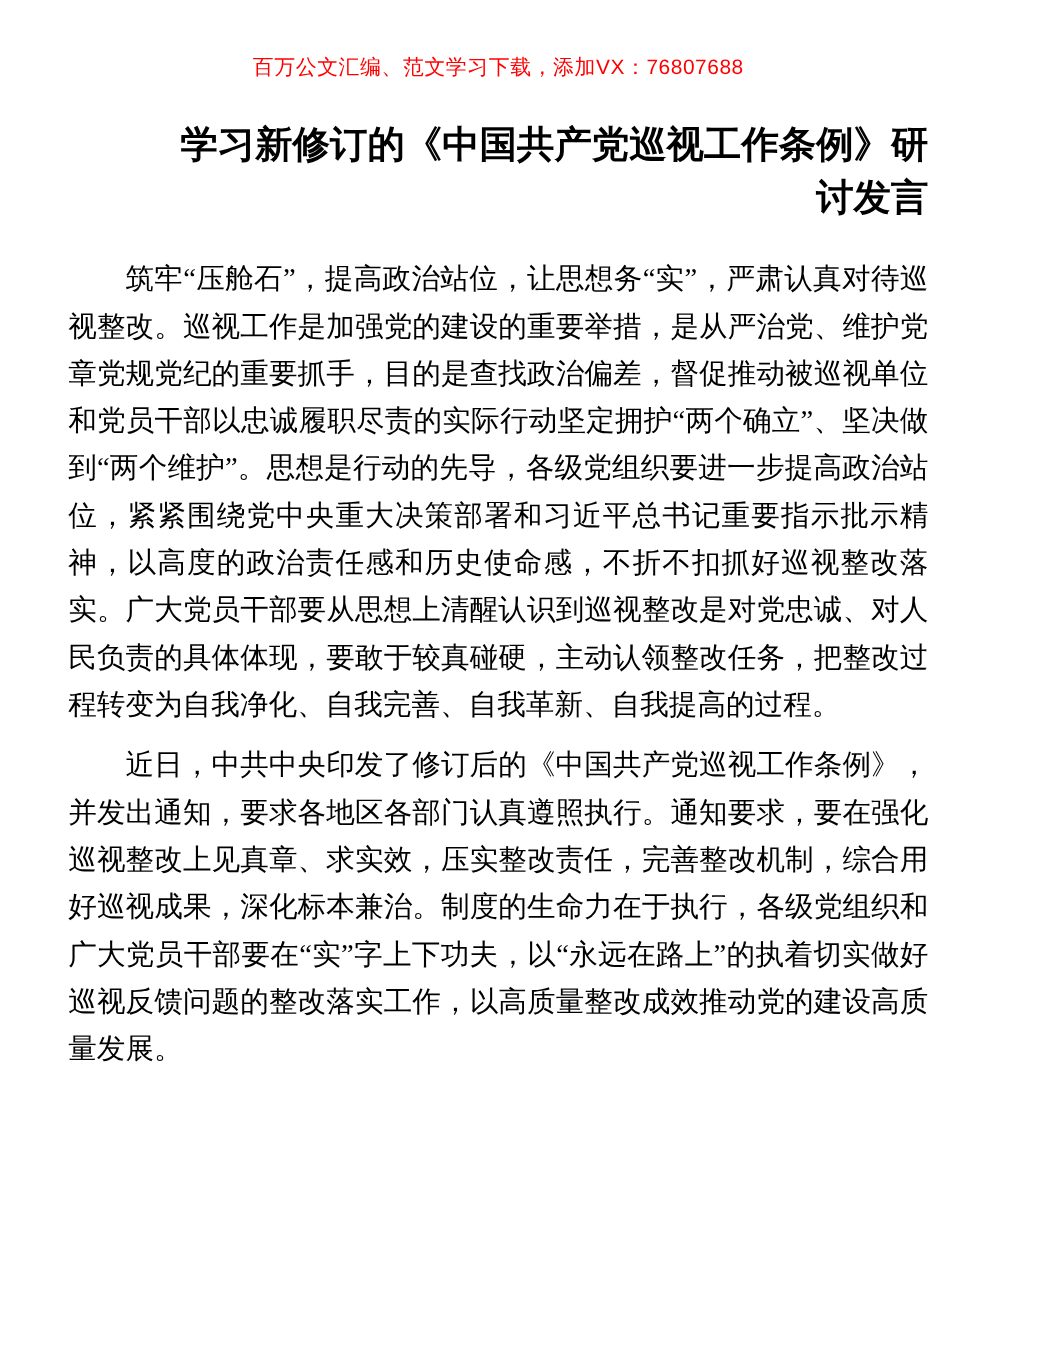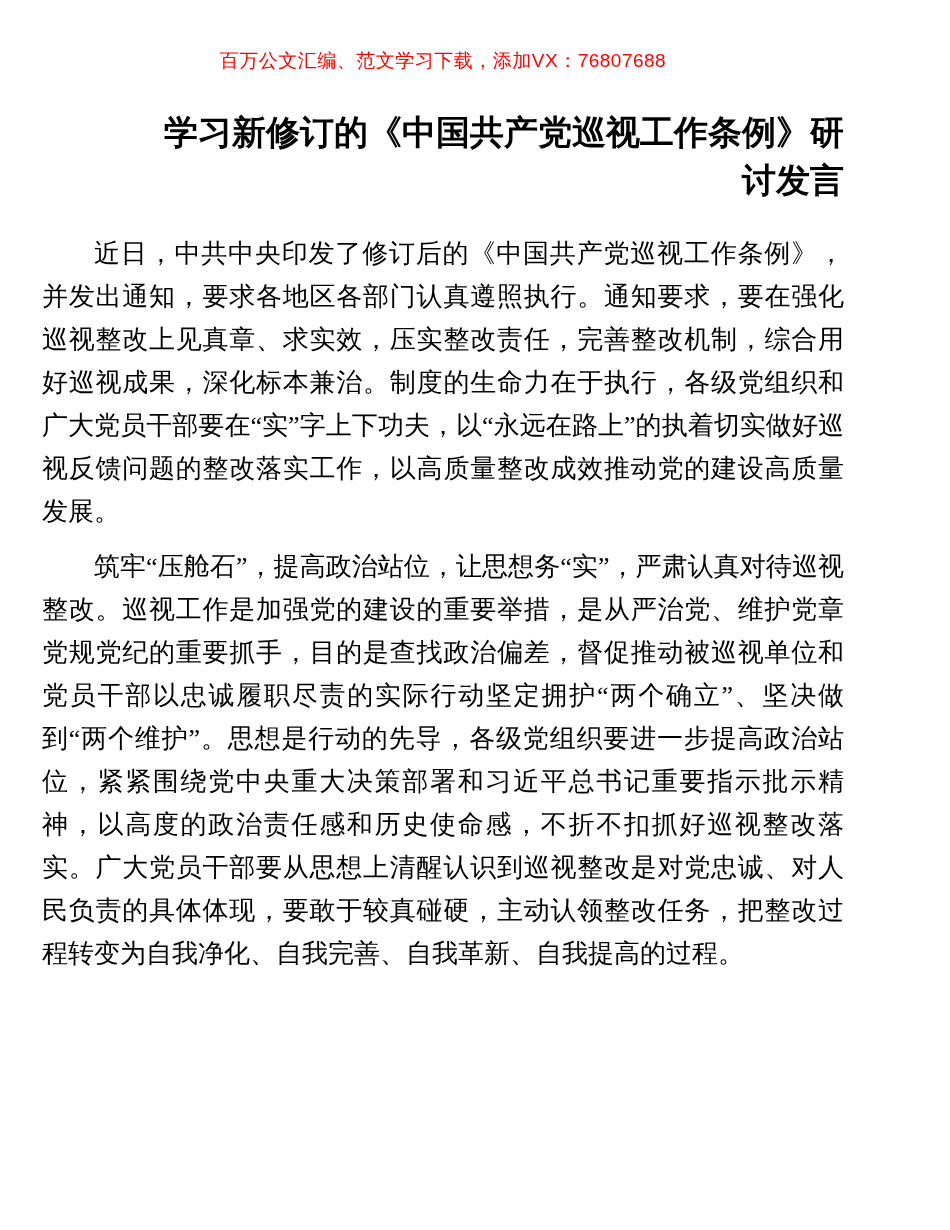--- a/index.html
+++ b/index.html
@@ -12,21 +12,21 @@
     width: 950px;
     min-height: 1230px;
     font-family: "Liberation Serif", "DejaVu Serif", serif;
     color: #000000;
   }
 
   .page {
     width: 950px;
     min-height: 1230px;
     background: #ffffff;
-    padding: 48px 106px 60px 42px;
+    padding: 48px 106px 60px 62px;
   }
 
   .notice {
     color: #ff0000;
     font-family: "Liberation Sans", "DejaVu Sans", sans-serif;
     font-size: 19px;
     font-weight: 400;
     text-align: center;
     letter-spacing: 0.5px;
     margin-bottom: 34px;
@@ -60,17 +60,17 @@
 <div class="page">
 
   <div class="notice">百万公文汇编、范文学习下载，添加VX：76807688</div>
 
   <h1 class="doc-title">
     <span class="title-line">学习新修订的《中国共产党巡视工作条例》研</span>
     <span class="title-line">讨发言</span>
   </h1>
 
   <div class="body-text">
+    <p class="para">筑牢“压舱石”，提高政治站位，让思想务“实”，严肃认真对待巡视整改。巡视工作是加强党的建设的重要举措，是从严治党、维护党章党规党纪的重要抓手，目的是查找政治偏差，督促推动被巡视单位和党员干部以忠诚履职尽责的实际行动坚定拥护“两个确立”、坚决做到“两个维护”。思想是行动的先导，各级党组织要进一步提高政治站位，紧紧围绕党中央重大决策部署和习近平总书记重要指示批示精神，以高度的政治责任感和历史使命感，不折不扣抓好巡视整改落实。广大党员干部要从思想上清醒认识到巡视整改是对党忠诚、对人民负责的具体体现，要敢于较真碰硬，主动认领整改任务，把整改过程转变为自我净化、自我完善、自我革新、自我提高的过程。</p>
     <p class="para">近日，中共中央印发了修订后的《中国共产党巡视工作条例》，并发出通知，要求各地区各部门认真遵照执行。通知要求，要在强化巡视整改上见真章、求实效，压实整改责任，完善整改机制，综合用好巡视成果，深化标本兼治。制度的生命力在于执行，各级党组织和广大党员干部要在“实”字上下功夫，以“永远在路上”的执着切实做好巡视反馈问题的整改落实工作，以高质量整改成效推动党的建设高质量发展。</p>
-    <p class="para">筑牢“压舱石”，提高政治站位，让思想务“实”，严肃认真对待巡视整改。巡视工作是加强党的建设的重要举措，是从严治党、维护党章党规党纪的重要抓手，目的是查找政治偏差，督促推动被巡视单位和党员干部以忠诚履职尽责的实际行动坚定拥护“两个确立”、坚决做到“两个维护”。思想是行动的先导，各级党组织要进一步提高政治站位，紧紧围绕党中央重大决策部署和习近平总书记重要指示批示精神，以高度的政治责任感和历史使命感，不折不扣抓好巡视整改落实。广大党员干部要从思想上清醒认识到巡视整改是对党忠诚、对人民负责的具体体现，要敢于较真碰硬，主动认领整改任务，把整改过程转变为自我净化、自我完善、自我革新、自我提高的过程。</p>
   </div>
 
 </div>
 
 </body></html>

